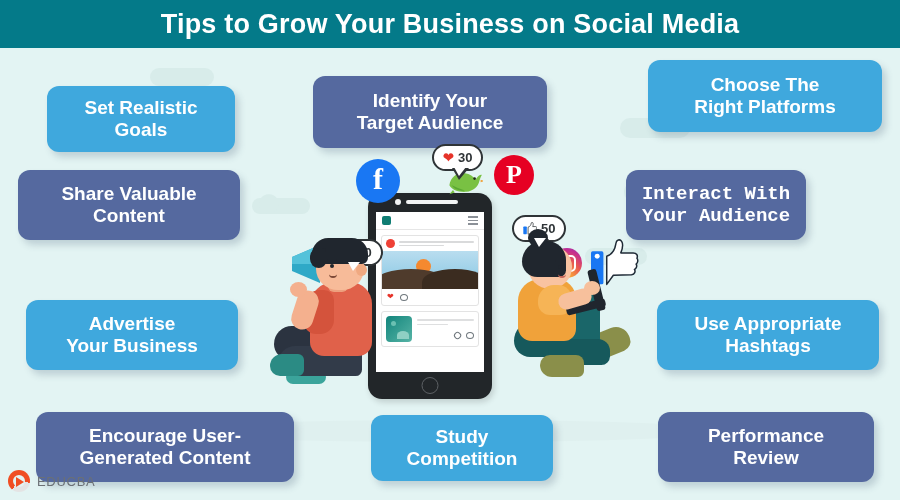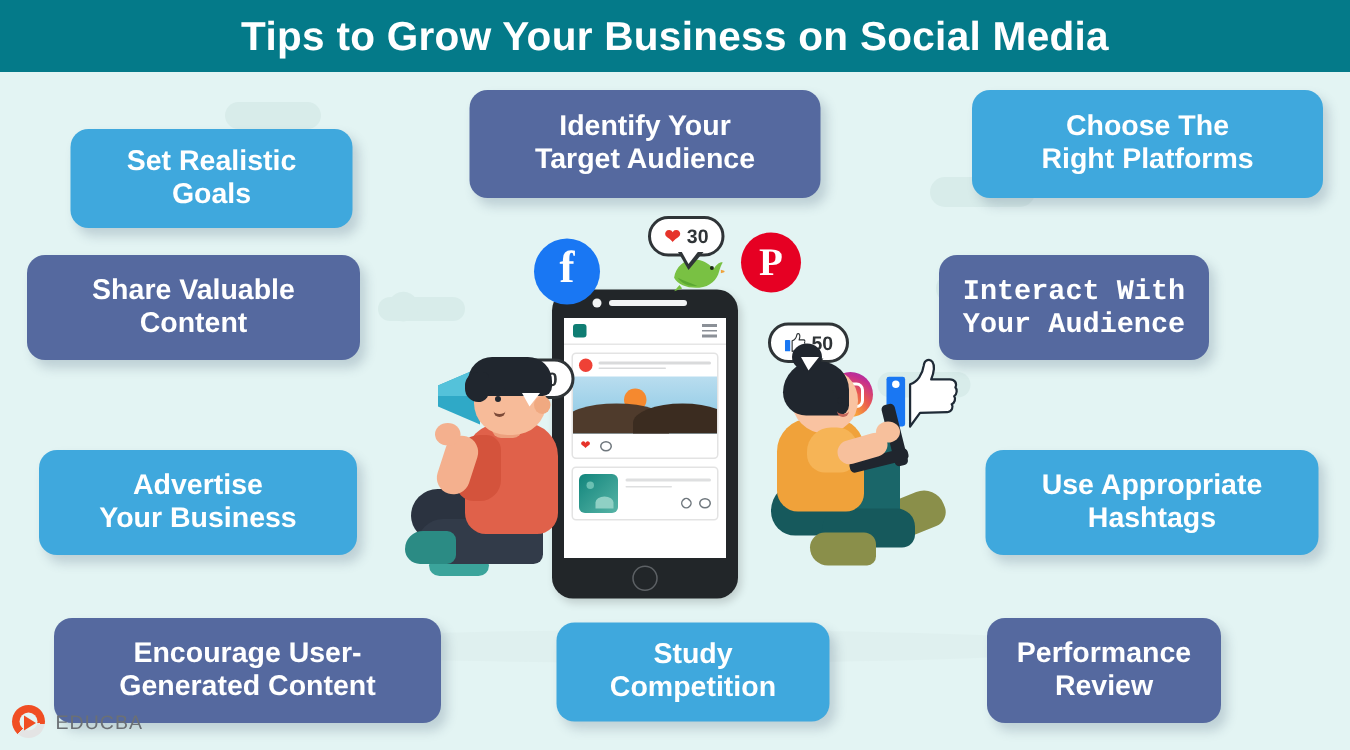--- a/index.html
+++ b/index.html
@@ -72,32 +72,32 @@
     justify-content: center;
     padding: 8px 14px;
     box-shadow: 4px 5px 7px rgba(60,80,110,0.22);
     white-space: pre-line;
   }
   .tip.light { background: #3fa8dd; }
   .tip.dark  { background: #55699f; }
 
   
   #tip-set-realistic-goals      { left: 47px;  top: 66px;  width: 188px; height: 66px; margin-top: 20px; }
-  #tip-identify-target-audience { left: 313px; top: 60px;  width: 234px; height: 72px; }
+  #tip-identify-target-audience { left: 313px; top: 76px;  width: 234px; height: 72px; }
   #tip-choose-right-platforms   { left: 628px; top: 60px;  width: 234px; height: 72px; margin-left: 20px; }
 
   #tip-share-valuable-content   { left: 18px;  top: 170px; width: 222px; height: 70px; }
   #tip-interact-your-audience   { left: 626px; top: 170px; width: 180px; height: 70px; font-family: Liberation Mono, monospace; }
 
   #tip-advertise-your-business  { left: 26px;  top: 300px; width: 212px; height: 70px; }
   #tip-use-appropriate-hashtags { left: 657px; top: 300px; width: 222px; height: 70px; }
 
   #tip-encourage-ugc            { left: 36px;  top: 412px; width: 258px; height: 70px; }
   #tip-study-competition        { left: 371px; top: 415px; width: 182px; height: 66px; }
-  #tip-performance-review       { left: 658px; top: 412px; width: 156px; height: 70px; }
+  #tip-performance-review       { left: 658px; top: 412px; width: 216px; height: 70px; }
 
   
   .phone {
     position: absolute;
     left: 368px; top: 193px;
     width: 124px; height: 206px;
     background: #222629;
     border-radius: 14px;
     box-shadow: 2px 3px 6px rgba(0,0,0,.16);
   }

